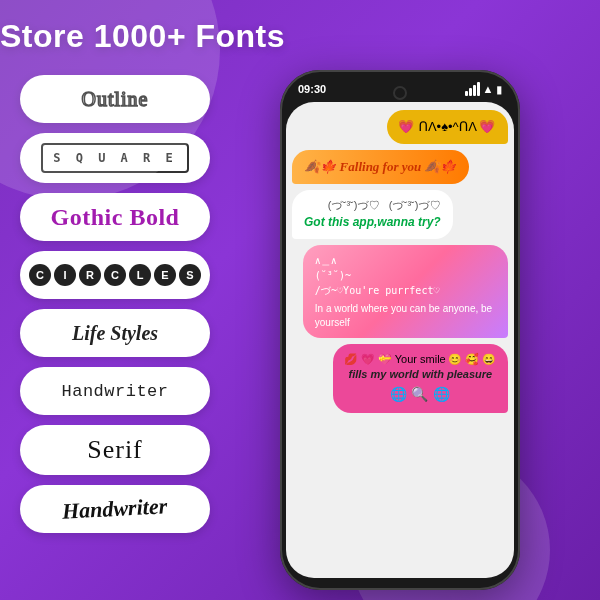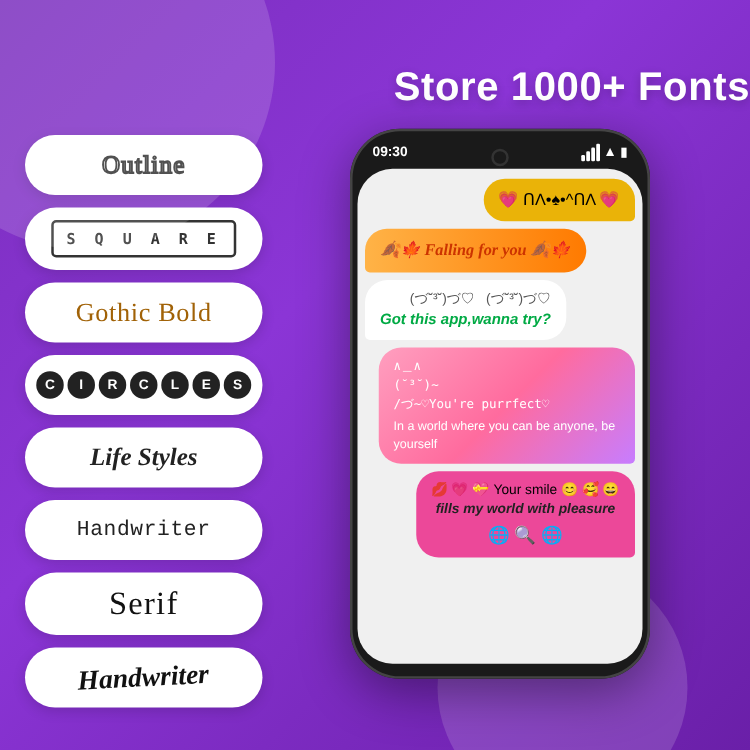--- a/index.html
+++ b/index.html
@@ -6,23 +6,22 @@
     body {
       width: 600px;
       height: 600px;
       background: linear-gradient(135deg, #7B2FBE 0%, #8B35D6 40%, #6A1FA8 100%);
       font-family: Arial, sans-serif;
       overflow: hidden;
       position: relative;
     }
 
     .header {
-      text-align: right;
+      text-align: left;
       padding: 18px 0 10px;
-      margin-top: 33px;
     }
     .header h1 {
       color: white;
       font-size: 32px;
       font-weight: 800;
       text-shadow: 0 2px 8px rgba(0,0,0,0.2);
       letter-spacing: 0.5px;
     }
 
     .content {
@@ -68,23 +67,23 @@
       font-weight: bold;
       border: 2px solid #333;
       padding: 6px 10px;
       border-radius: 4px;
       background: transparent;
       font-family: monospace;
     }
 
     .font-gothic {
       font-family: 'Times New Roman', serif;
-      font-size: 21px;
-      font-weight: 400;
-      color: #a16207;
+      font-size: 24px;
+      font-weight: 700;
+      color: #a21caf;
       letter-spacing: 0.5px;
     }
 
     .font-circles-wrapper {
       display: flex;
       gap: 3px;
       align-items: center;
     }
     .font-circle-letter {
       width: 22px;
@@ -136,21 +135,21 @@
     .phone-wrapper {
       flex: 1;
       display: flex;
       align-items: flex-start;
       justify-content: center;
       padding-top: 5px;
     }
 
     .phone {
       width: 240px;
-      height: 440px;
+      height: 520px;
       background: #1a1a1a;
       border-radius: 40px;
       padding: 12px 6px;
       box-shadow: 0 10px 40px rgba(0,0,0,0.4), inset 0 0 0 2px #444;
       position: relative;
       display: flex;
       flex-direction: column;
     }
 
     .phone-notch-bar {

